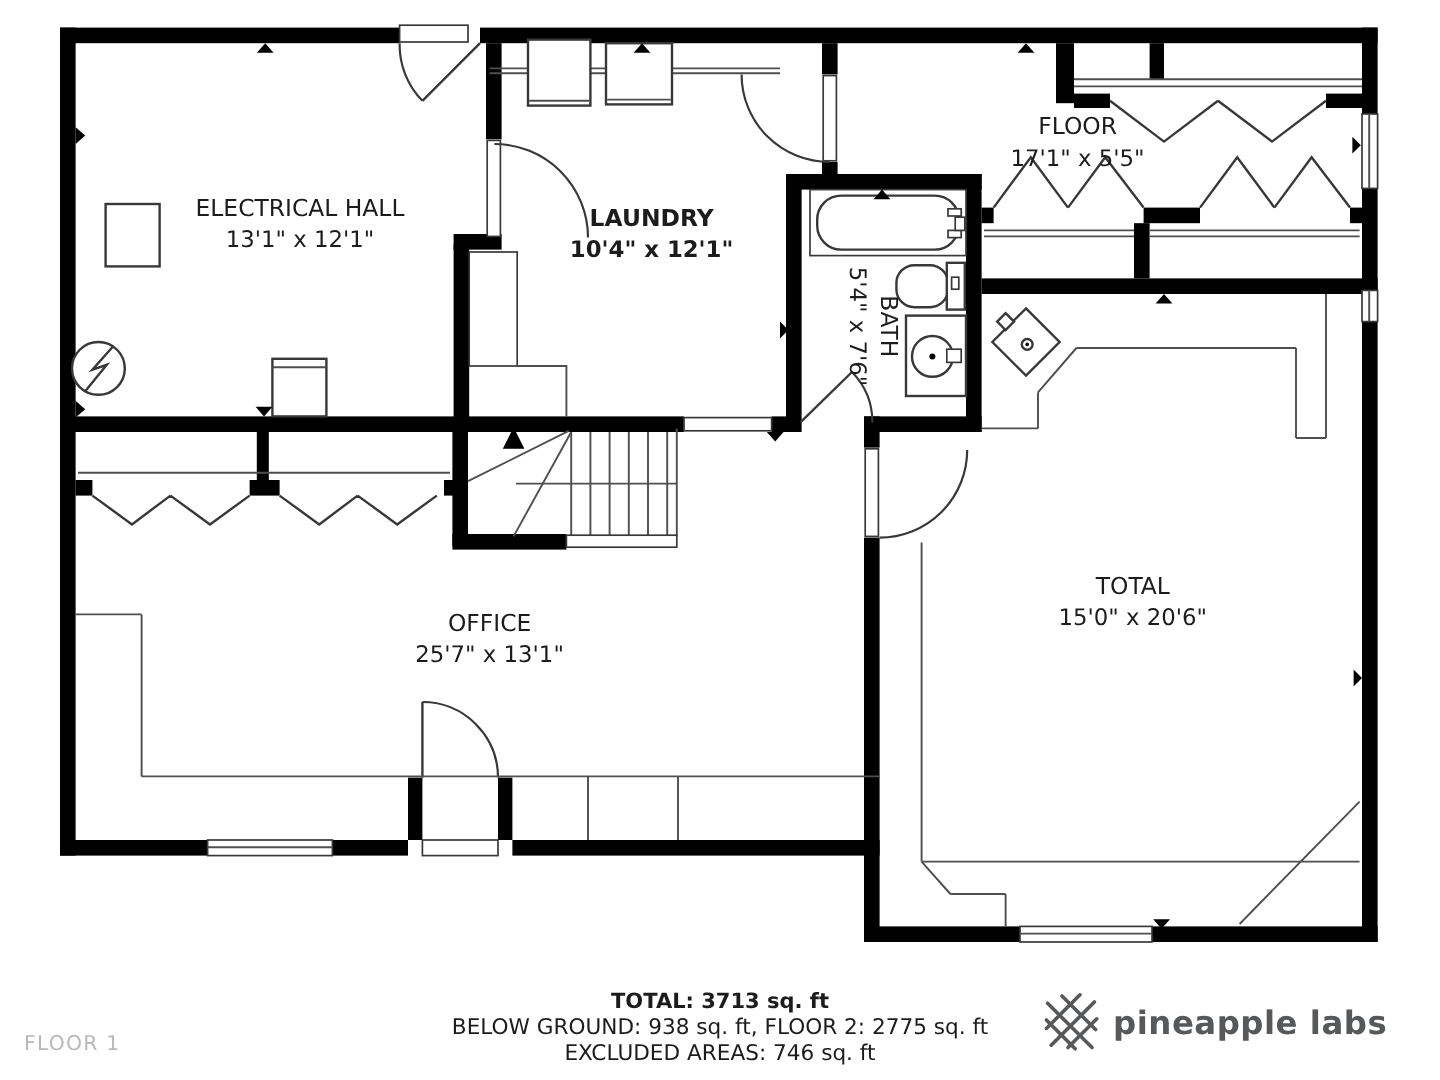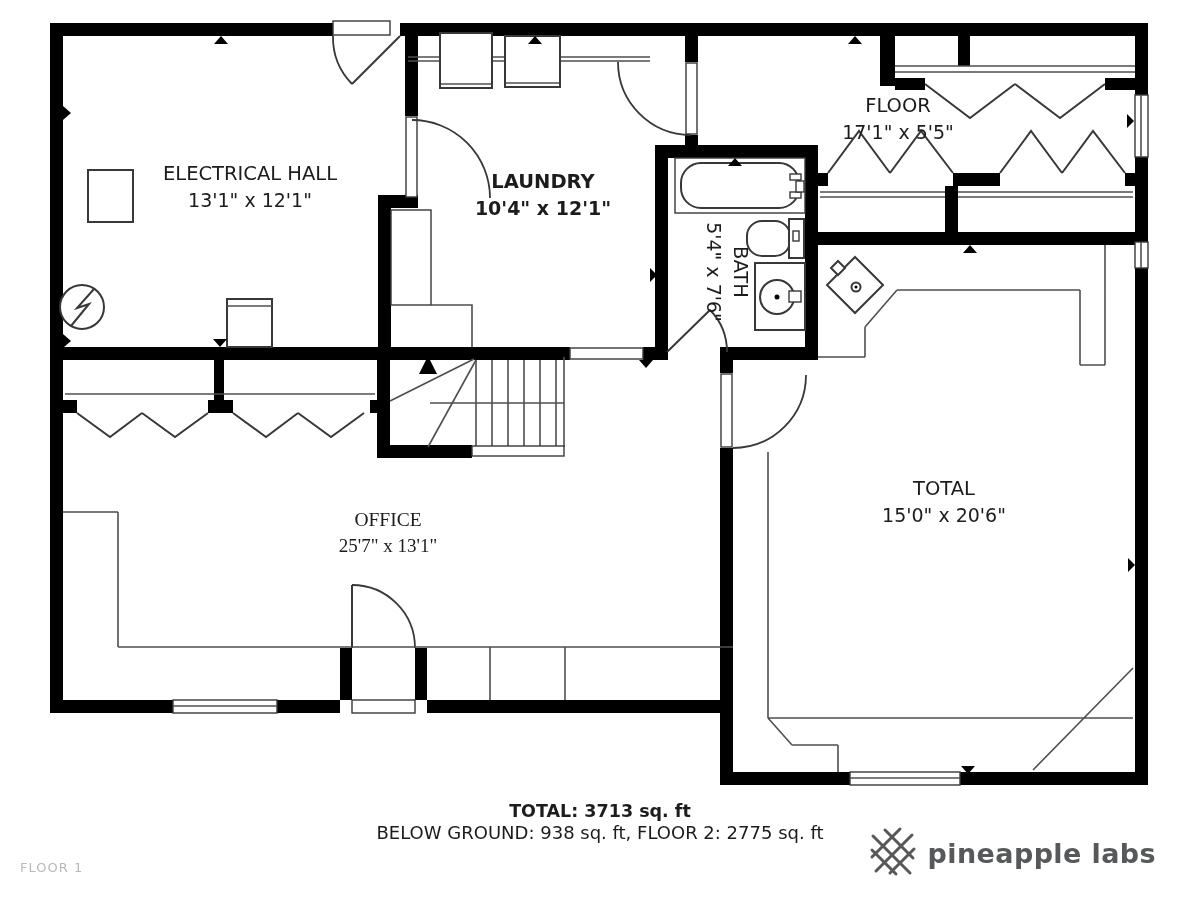--- a/index.html
+++ b/index.html
@@ -26,23 +26,23 @@
   .mark{fill:var(--wall);stroke:none;}
   
   .room-label{
     position:absolute;text-align:center;line-height:26px;font-size:19.5px;
     color:var(--text);white-space:nowrap;transform:translate(-50%,-50%);
   }
   .room-label .dims{font-size:19px;}
   .room-label.rotated{transform:translate(-50%,-50%) rotate(90deg);}
   
   .summary{position:absolute;left:0;top:800px;width:100%;text-align:center;}
-  .summary .total{font-size:17.5px;font-weight:bold;line-height:22px;}
+  .summary .total{font-size:17.5px;font-weight:bold;line-height:22px;margin-top:24px;}
   .summary .line{font-size:18px;line-height:21px;}
-  .floor-label{position:absolute;left:20px;top:860px;font-size:13px;color:var(--muted);letter-spacing:1px;}
+  .floor-label{position:absolute;left:20px;top:860px;font-size:17px;color:var(--muted);letter-spacing:1px;}
   
   .brand{position:absolute;right:44px;top:826px;display:flex;align-items:center;gap:10px;font-weight:bold;}
   .brand-text{font-size:27px;color:var(--brand);letter-spacing:0.4px;}
 </style>
 </head>
 <body>
 
 <div class="canvas">
 
   <svg class="plan-svg" width="1200" height="900" viewBox="0 0 1200 900">
@@ -283,32 +283,33 @@
     <div class="dims">10'4" x 12'1"</div>
   </div>
   <div class="room-label rotated" style="left:727px;top:272px;">
     <div>BATH</div>
     <div class="dims">5'4" x 7'6"</div>
   </div>
   <div class="room-label" style="left:898px;top:119px;">
     <div>FLOOR</div>
     <div class="dims">17'1" x 5'5"</div>
   </div>
-  <div class="room-label" style="left:388px;top:533px;font-family:Liberation Serif, serif;">
+  <div class="room-label" style="left:408px;top:533px;">
     <div>OFFICE</div>
     <div class="dims">25'7" x 13'1"</div>
   </div>
   <div class="room-label" style="left:944px;top:502px;">
     <div>TOTAL</div>
     <div class="dims">15'0" x 20'6"</div>
   </div>
 
   <div class="summary">
     <div class="total">TOTAL: 3713 sq. ft</div>
     <div class="line">BELOW GROUND: 938 sq. ft, FLOOR 2: 2775 sq. ft</div>
+    <div class="line">EXCLUDED AREAS: 746 sq. ft</div>
   </div>
 
   <div class="floor-label">FLOOR 1</div>
 
   <div class="brand">
     <svg width="50" height="54" viewBox="0 0 50 54">
       <g fill="none" stroke="var(--brand)" stroke-width="3" stroke-linecap="round">
         <path d="M4,31 L32,3"></path>
         <path d="M8,45 L44,9"></path>
         <path d="M22,47 L46,23"></path>

